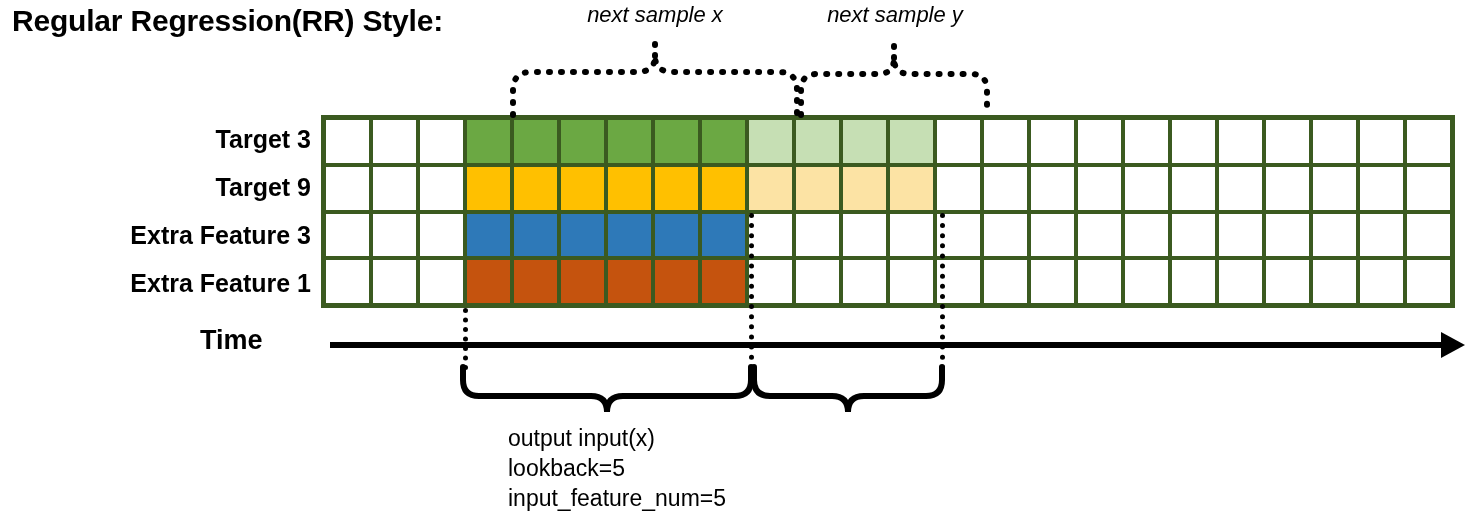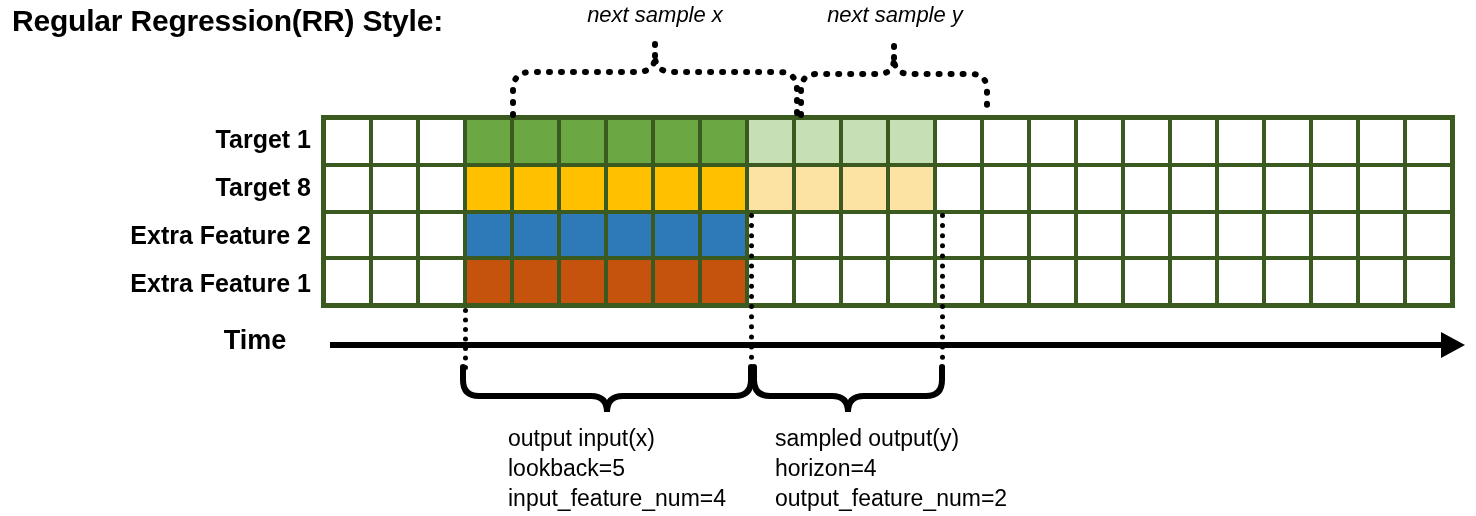--- a/index.html
+++ b/index.html
@@ -44,21 +44,21 @@
   }
   .grid-row:last-child{margin-bottom:0;}
   .cell{
     flex:1 1 0;
     background:#ffffff;
   }
 
   
   #time-label{
     position:absolute;left:200px;top:325px;
-    width:110px;text-align:center;
+    width:110px;text-align:left;
     font-size:27px;font-weight:700;color:#000;
   }
   #time-axis{
     position:absolute;left:330px;top:342px;
     width:1125px;height:6px;background:#000;
   }
   #time-arrow{
     position:absolute;left:1441px;top:332px;
     width:0;height:0;
     border-top:13px solid transparent;
@@ -87,23 +87,23 @@
     line-height:30px;white-space:nowrap;
   }
 </style>
 </head>
 <body>
 
 <div id="stage">
 
   <div id="title">Regular Regression(RR) Style:</div>
 
-  <div class="row-label" style="top:115px;">Target 1</div>
-  <div class="row-label" style="top:163px;">Target 8</div>
-  <div class="row-label" style="top:211px;">Extra Feature 2</div>
+  <div class="row-label" style="top:115px;">Target 3</div>
+  <div class="row-label" style="top:163px;">Target 9</div>
+  <div class="row-label" style="top:211px;">Extra Feature 3</div>
   <div class="row-label" style="top:259px;">Extra Feature 1</div>
 
   <div id="grid" style="border-color: rgb(59, 90, 32); background: rgb(59, 90, 32);">
       <div class="grid-row">
         <div class="cell" style="background: rgb(255, 255, 255);"></div>
         <div class="cell" style="background: rgb(255, 255, 255);"></div>
         <div class="cell" style="background: rgb(255, 255, 255);"></div>
         <div class="cell" style="background: rgb(107, 168, 67);"></div>
         <div class="cell" style="background: rgb(107, 168, 67);"></div>
         <div class="cell" style="background: rgb(107, 168, 67);"></div>
@@ -227,21 +227,16 @@
 
     <path d="M 754,367 L 754,380 Q 754,396 770,396 L 832,396 Q 848,396 848,412 Q 848,396 864,396 L 926,396 Q 942,396 942,380 L 942,367" fill="none" stroke="#000" stroke-width="6" stroke-linecap="round"></path>
   </svg>
 
   <div class="top-note" style="left:555px;width:200px;">next sample x</div>
   <div class="top-note" style="left:795px;width:200px;">next sample y</div>
 
   <div class="bottom-note" style="left:508px;top:423px;">
     <div>output input(x)</div>
     <div>lookback=5</div>
-    <div>input_feature_num=4</div>
+    <div>input_feature_num=5</div>
   </div>
-  <div class="bottom-note" style="left:775px;top:423px;">
-    <div>sampled output(y)</div>
-    <div>horizon=4</div>
-    <div>output_feature_num=2</div>
-  </div>
 
 </div>
 
 </body></html>

